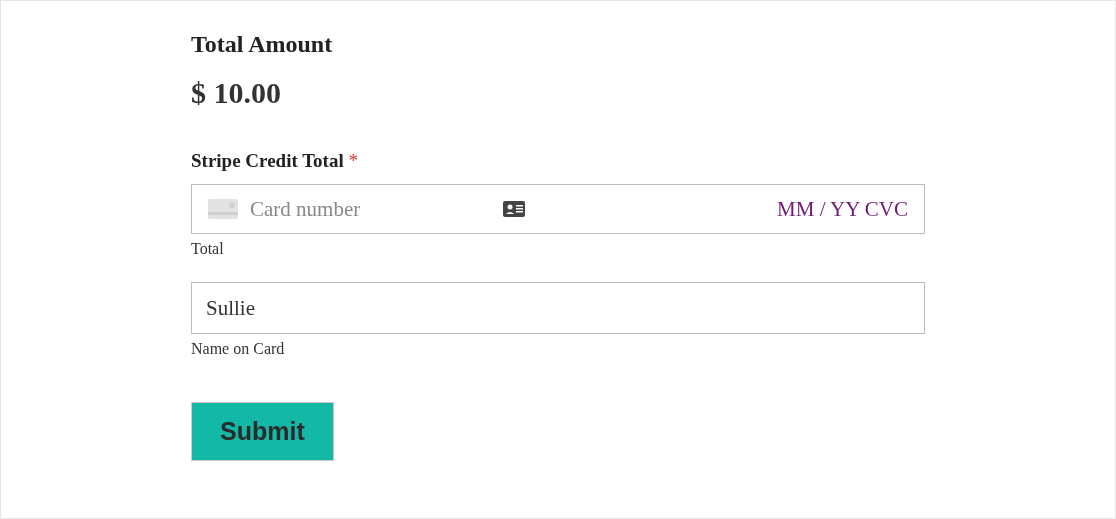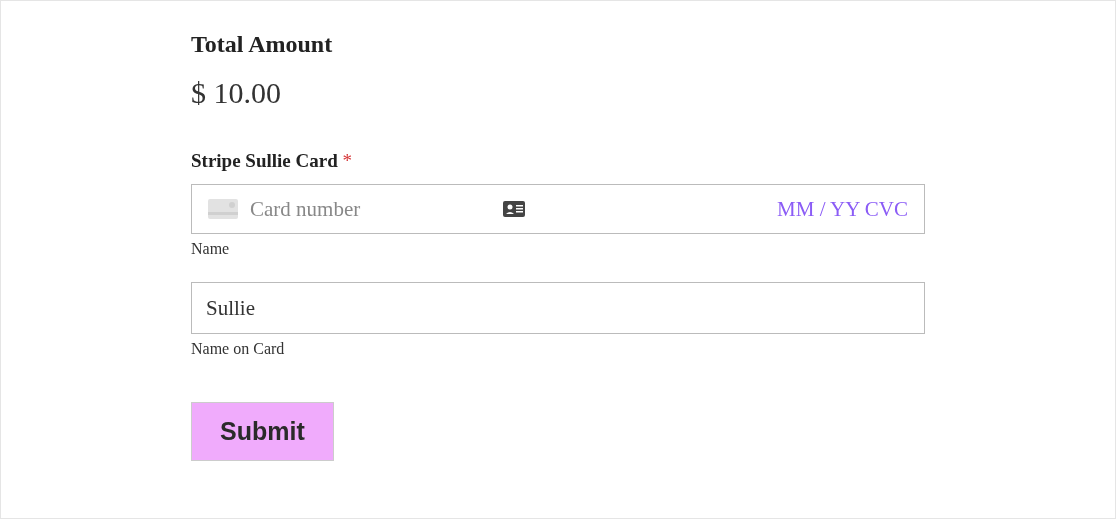--- a/index.html
+++ b/index.html
@@ -16,21 +16,21 @@
       padding: 30px 190px;
       color: #222;
     }
     .total-label {
       font-weight: bold;
       font-size: 24px;
       margin-bottom: 18px;
     }
     .total-amount {
       font-size: 30px;
-      font-weight: normal;
+      font-weight: bold;
       color: #333;
       margin-bottom: 40px;
     }
     .field-label {
       font-weight: bold;
       font-size: 19px;
       margin-bottom: 12px;
     }
     .required {
       color: #d63638;
@@ -55,62 +55,62 @@
       font-size: 21px;
       flex: 1;
     }
     .id-icon {
       width: 22px;
       height: 16px;
       flex-shrink: 0;
       margin-right: 240px;
     }
     .expiry-cvc {
-      color: #8b5cf6;
+      color: #701a75;
       font-size: 21px;
       white-space: nowrap;
     }
     .sublabel {
       font-size: 16px;
       color: #333;
       margin-bottom: 24px;
     }
     .text-input {
       width: 100%;
       border: 1px solid #bbb;
       height: 52px;
       font-size: 21px;
       font-family: Georgia, 'Times New Roman', serif;
       padding: 8px 14px;
       color: #333;
       margin-bottom: 6px;
       outline: none;
     }
     .submit-btn {
-      background: #f0abfc;
+      background: #14b8a6;
       border: 1px solid #ccc;
       font-size: 25px;
       font-weight: bold;
       font-family: Arial, Helvetica, sans-serif;
       color: #2a2a2a;
       padding: 14px 28px;
       cursor: pointer;
       margin-top: 20px;
     }
   </style>
 </head>
 <body>
 
 
 
 <div class="total-label">Total Amount</div>
 <div class="total-amount">$ 10.00</div>
 
 <div class="field-label">
-  <span>Stripe Sullie Card</span>
+  <span>Stripe Credit Total</span>
   <span class="required">*</span>
 </div>
 
 <div class="card-input-wrapper">
   <span class="card-icon">
     <svg viewBox="0 0 30 20" width="30" height="20">
       <rect x="0" y="0" width="30" height="20" rx="2" fill="#e2e2e2"></rect>
       <rect x="0" y="13" width="30" height="3" fill="#d0d0d0"></rect>
       <circle cx="24" cy="6" r="3" fill="#d0d0d0"></circle>
     </svg>
@@ -122,21 +122,21 @@
       <circle cx="7" cy="6" r="2.5" fill="#fff"></circle>
       <path d="M3 13 Q7 9 11 13 Z" fill="#fff"></path>
       <rect x="13" y="4" width="7" height="1.5" fill="#fff"></rect>
       <rect x="13" y="7" width="7" height="1.5" fill="#fff"></rect>
       <rect x="13" y="10" width="7" height="1.5" fill="#fff"></rect>
     </svg>
   </span>
   <span class="expiry-cvc">MM / YY  CVC</span>
 </div>
 
-<div class="sublabel">Name</div>
+<div class="sublabel">Total</div>
 
 <input type="text" class="text-input" value="Sullie" style="">
 
 <div class="sublabel">Name on Card</div>
 
 <button class="submit-btn">Submit</button>
 
 
 
 

